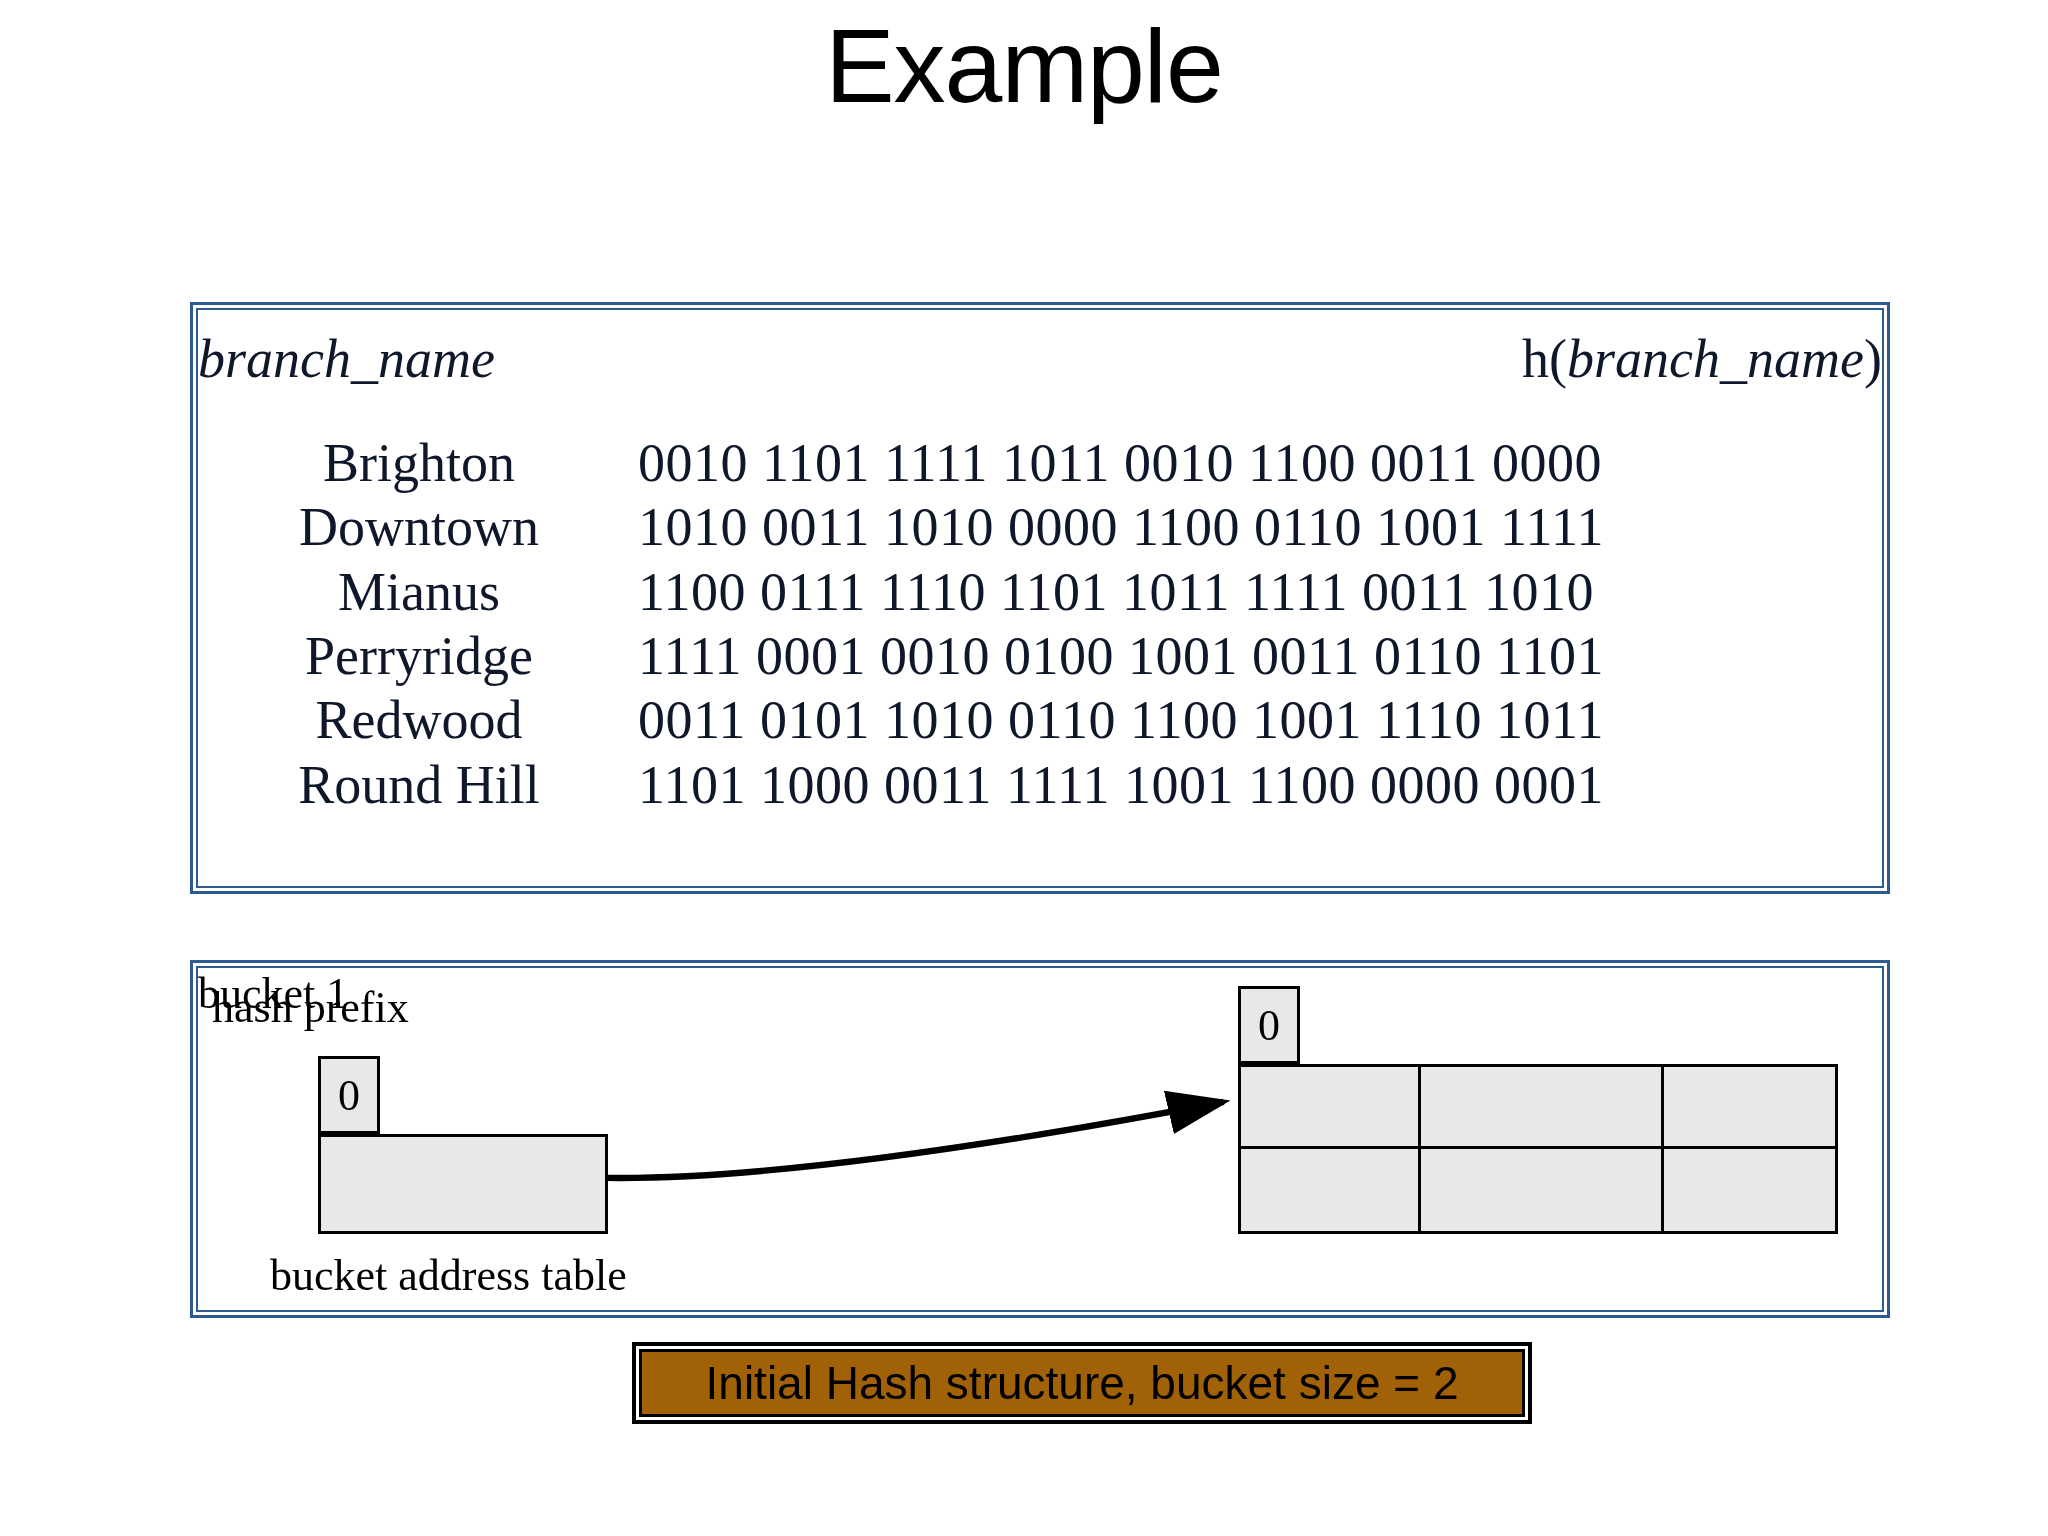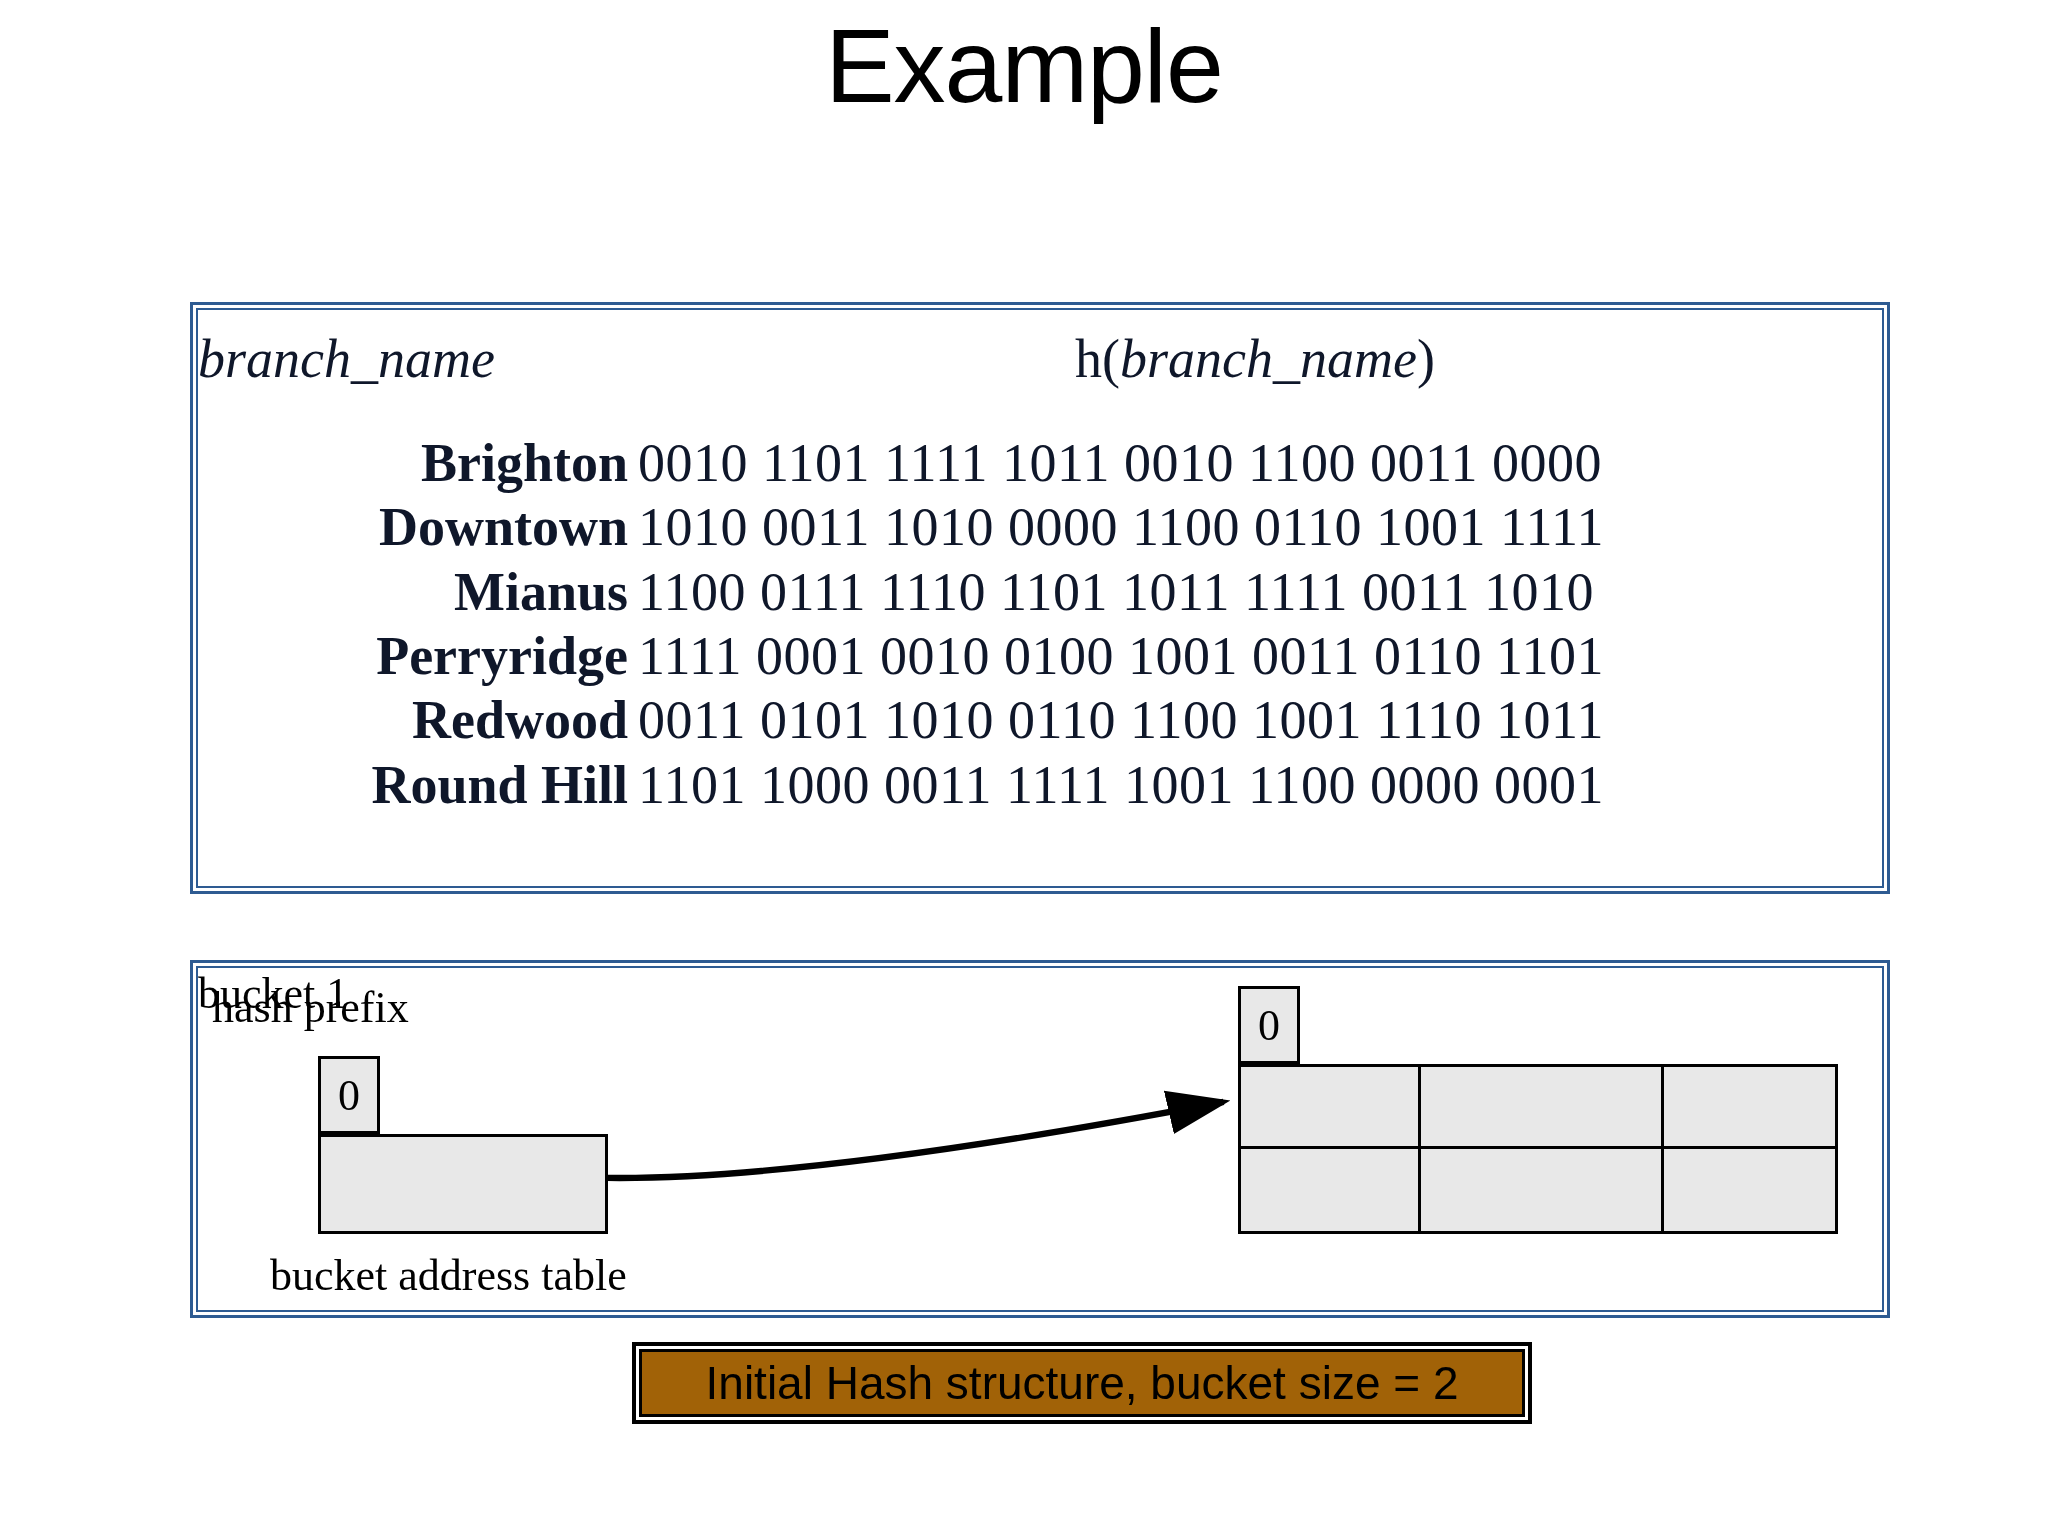--- a/index.html
+++ b/index.html
@@ -78,34 +78,33 @@
     font-size: 54px;
     padding-top: 18px;
     padding-bottom: 44px;
   }
   th.col-branch {
     text-align: left;
     padding-left: 12px;
     width: 430px;
   }
   th.col-hash {
-    text-align: center;
+    text-align: right;
     padding-left: 166px;
     margin-left: 10px;
   }
   th.col-hash .fn-upright {
     font-style: normal;
   }
   #hash-table td.cell-branch {
     font-size: 54px;
-    text-align: right;
+    text-align: center;
     padding-left: 12px;
     line-height: 1.08;
     padding-bottom: 6px;
-    font-weight: bold;
   }
   #hash-table td.cell-hash {
     font-size: 54px;
     text-align: left;
     padding-left: 10px;
     line-height: 1.08;
     padding-bottom: 6px;
     letter-spacing: 0.5px;
   }
 

